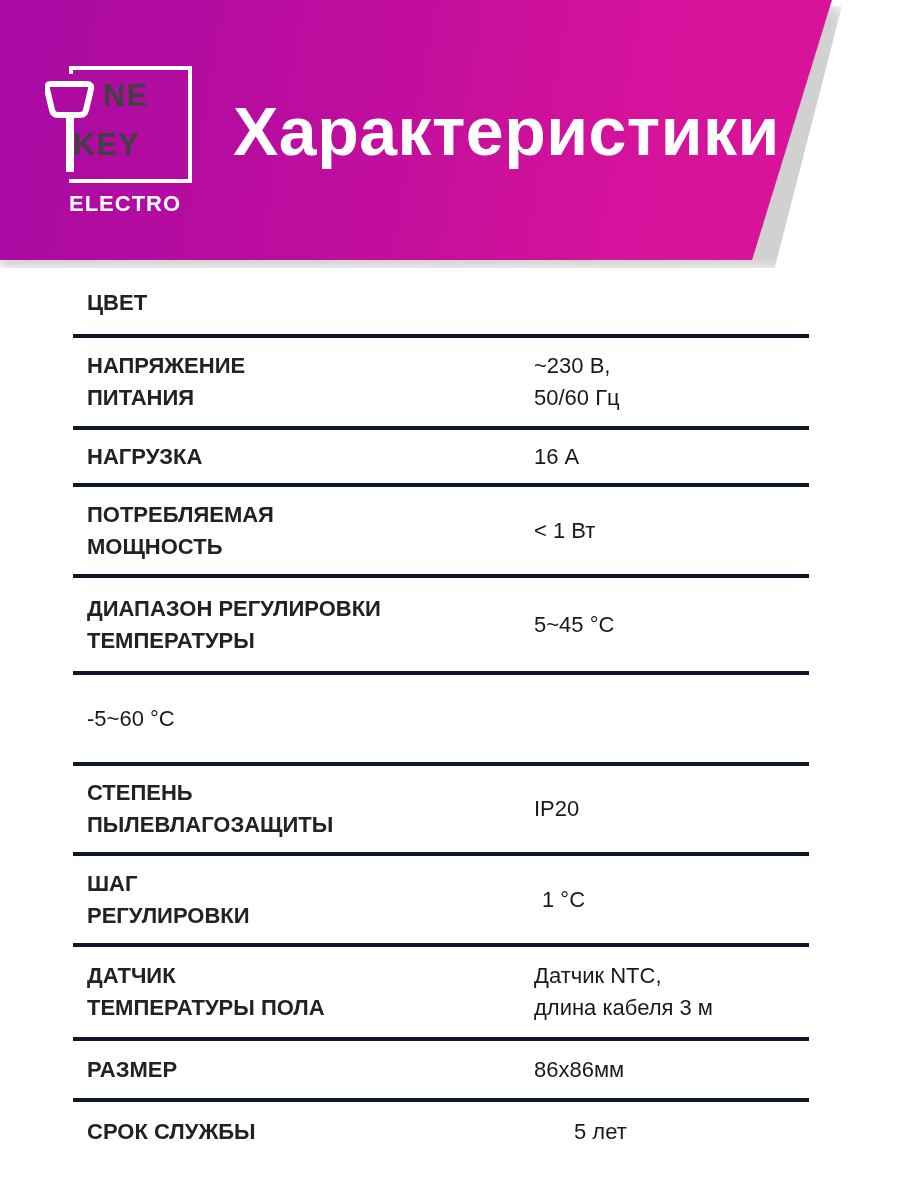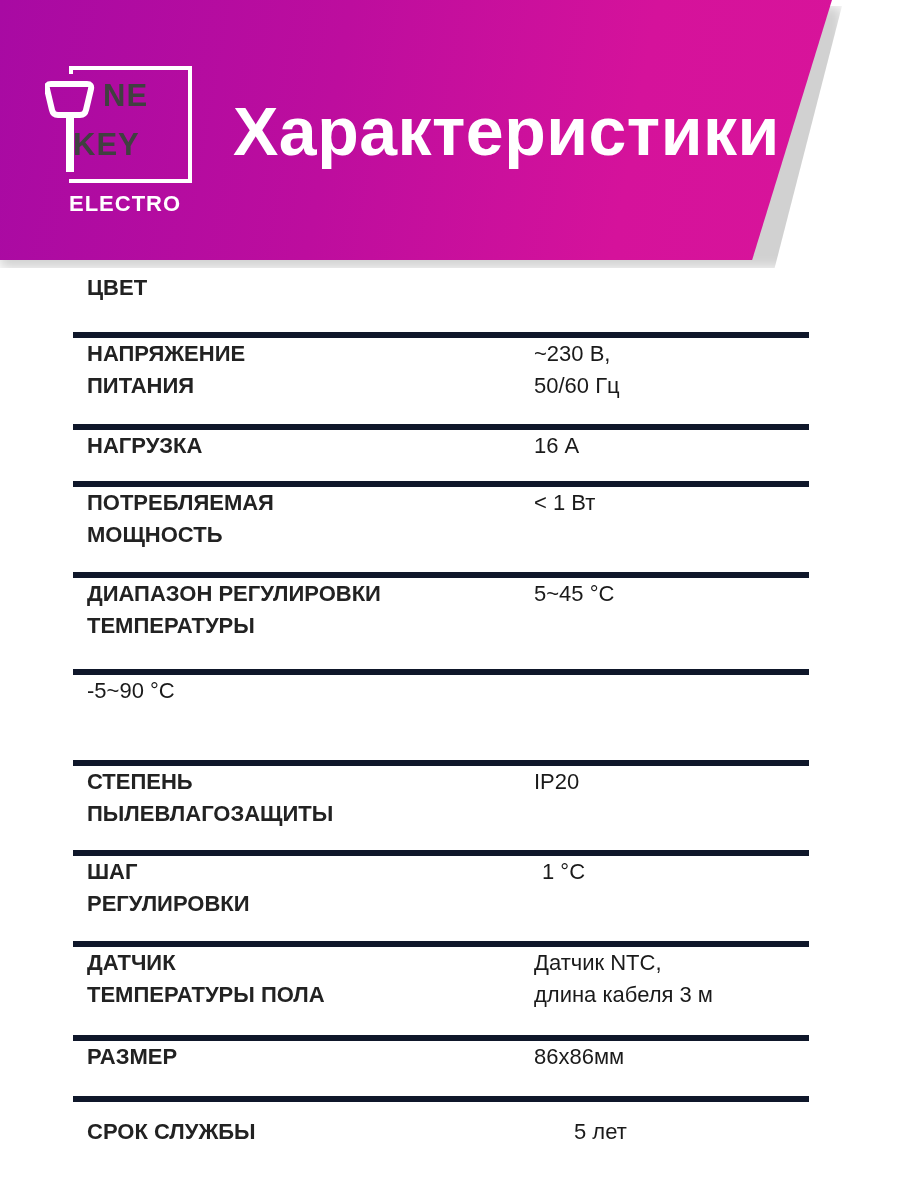--- a/index.html
+++ b/index.html
@@ -39,21 +39,21 @@
       position: absolute; left: 24px; top: 125px; color: #fff; font-weight: 700; font-size: 22px; letter-spacing: 1px;
     }
 
     .page-title {
       position: absolute; left: 233px; top: 92px;
       font-size: 68px; font-weight: 700; color: #ffffff; letter-spacing: 0.5px;
     }
 
     .spec-table { position: absolute; left: 73px; top: 272px; width: 736px; }
     .spec-row {
-      display: flex; align-items: flex-start; border-bottom: 6px solid #0f172a;
+      display: flex; align-items: center; border-bottom: 4px solid #0f172a;
       padding: 0 0 0 14px;
     }
     .spec-row:last-child { border-bottom: none; gap: 40px; }
     .spec-label {
       width: 447px; font-size: 22px; font-weight: 700; line-height: 32px; text-transform: none; color: #222;
     }
     .spec-value { flex: 1; font-size: 22px; line-height: 32px; color: #1a1a1a; }
   </style>
 </head>
 <body>
@@ -92,21 +92,21 @@
     <div class="spec-label">ПОТРЕБЛЯЕМАЯ
 МОЩНОСТЬ</div>
     <div class="spec-value">&lt; 1 Вт</div>
   </div>
   <div class="spec-row" style="height:97px;">
     <div class="spec-label">ДИАПАЗОН РЕГУЛИРОВКИ
 ТЕМПЕРАТУРЫ</div>
     <div class="spec-value">5~45 °C</div>
   </div>
   <div class="spec-row" style="height:91px;">
-    <div class="spec-value">-5~90 °C</div>
+    <div class="spec-value">-5~60 °C</div>
   </div>
   <div class="spec-row" style="height:90px;">
     <div class="spec-label">СТЕПЕНЬ
 ПЫЛЕВЛАГОЗАЩИТЫ</div>
     <div class="spec-value">IP20</div>
   </div>
   <div class="spec-row" style="height:91px;gap:8px;">
     <div class="spec-label">ШАГ
 РЕГУЛИРОВКИ</div>
     <div class="spec-value">1 °C</div>

